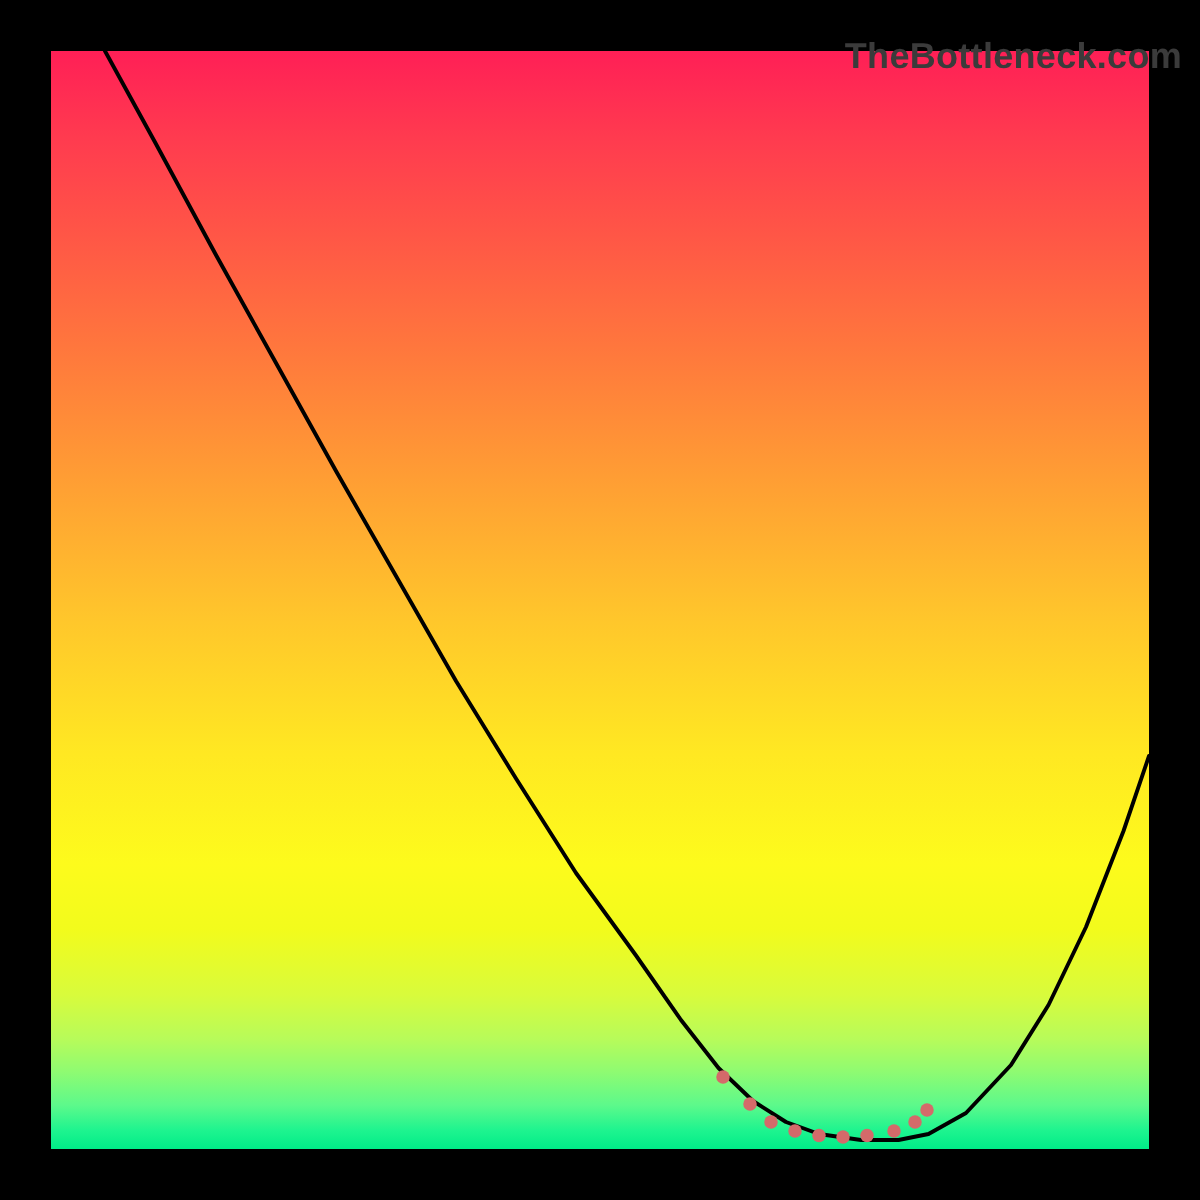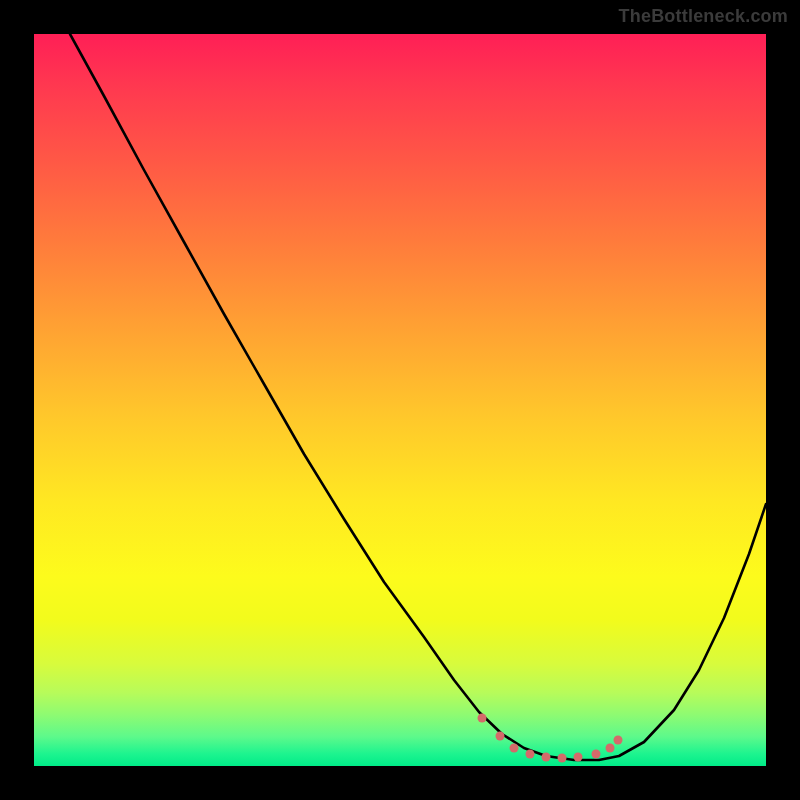--- a/index.html
+++ b/index.html
@@ -6,24 +6,24 @@
     margin: 0;
     padding: 0;
     width: 800px;
     height: 800px;
     background: #000;
     overflow: hidden;
     font-family: Arial, Helvetica, sans-serif;
   }
   .watermark {
     position: absolute;
-    top: 6px;
+    top: 24px;
     right: 12px;
     color: #3b3b3b;
-    font-size: 18px;
+    font-size: 24px;
     font-weight: bold;
     z-index: 10;
     letter-spacing: 0.2px;
     text-align: center;
   }
   .plot {
     position: absolute;
     left: 34px;
     top: 34px;
     width: 732px;

